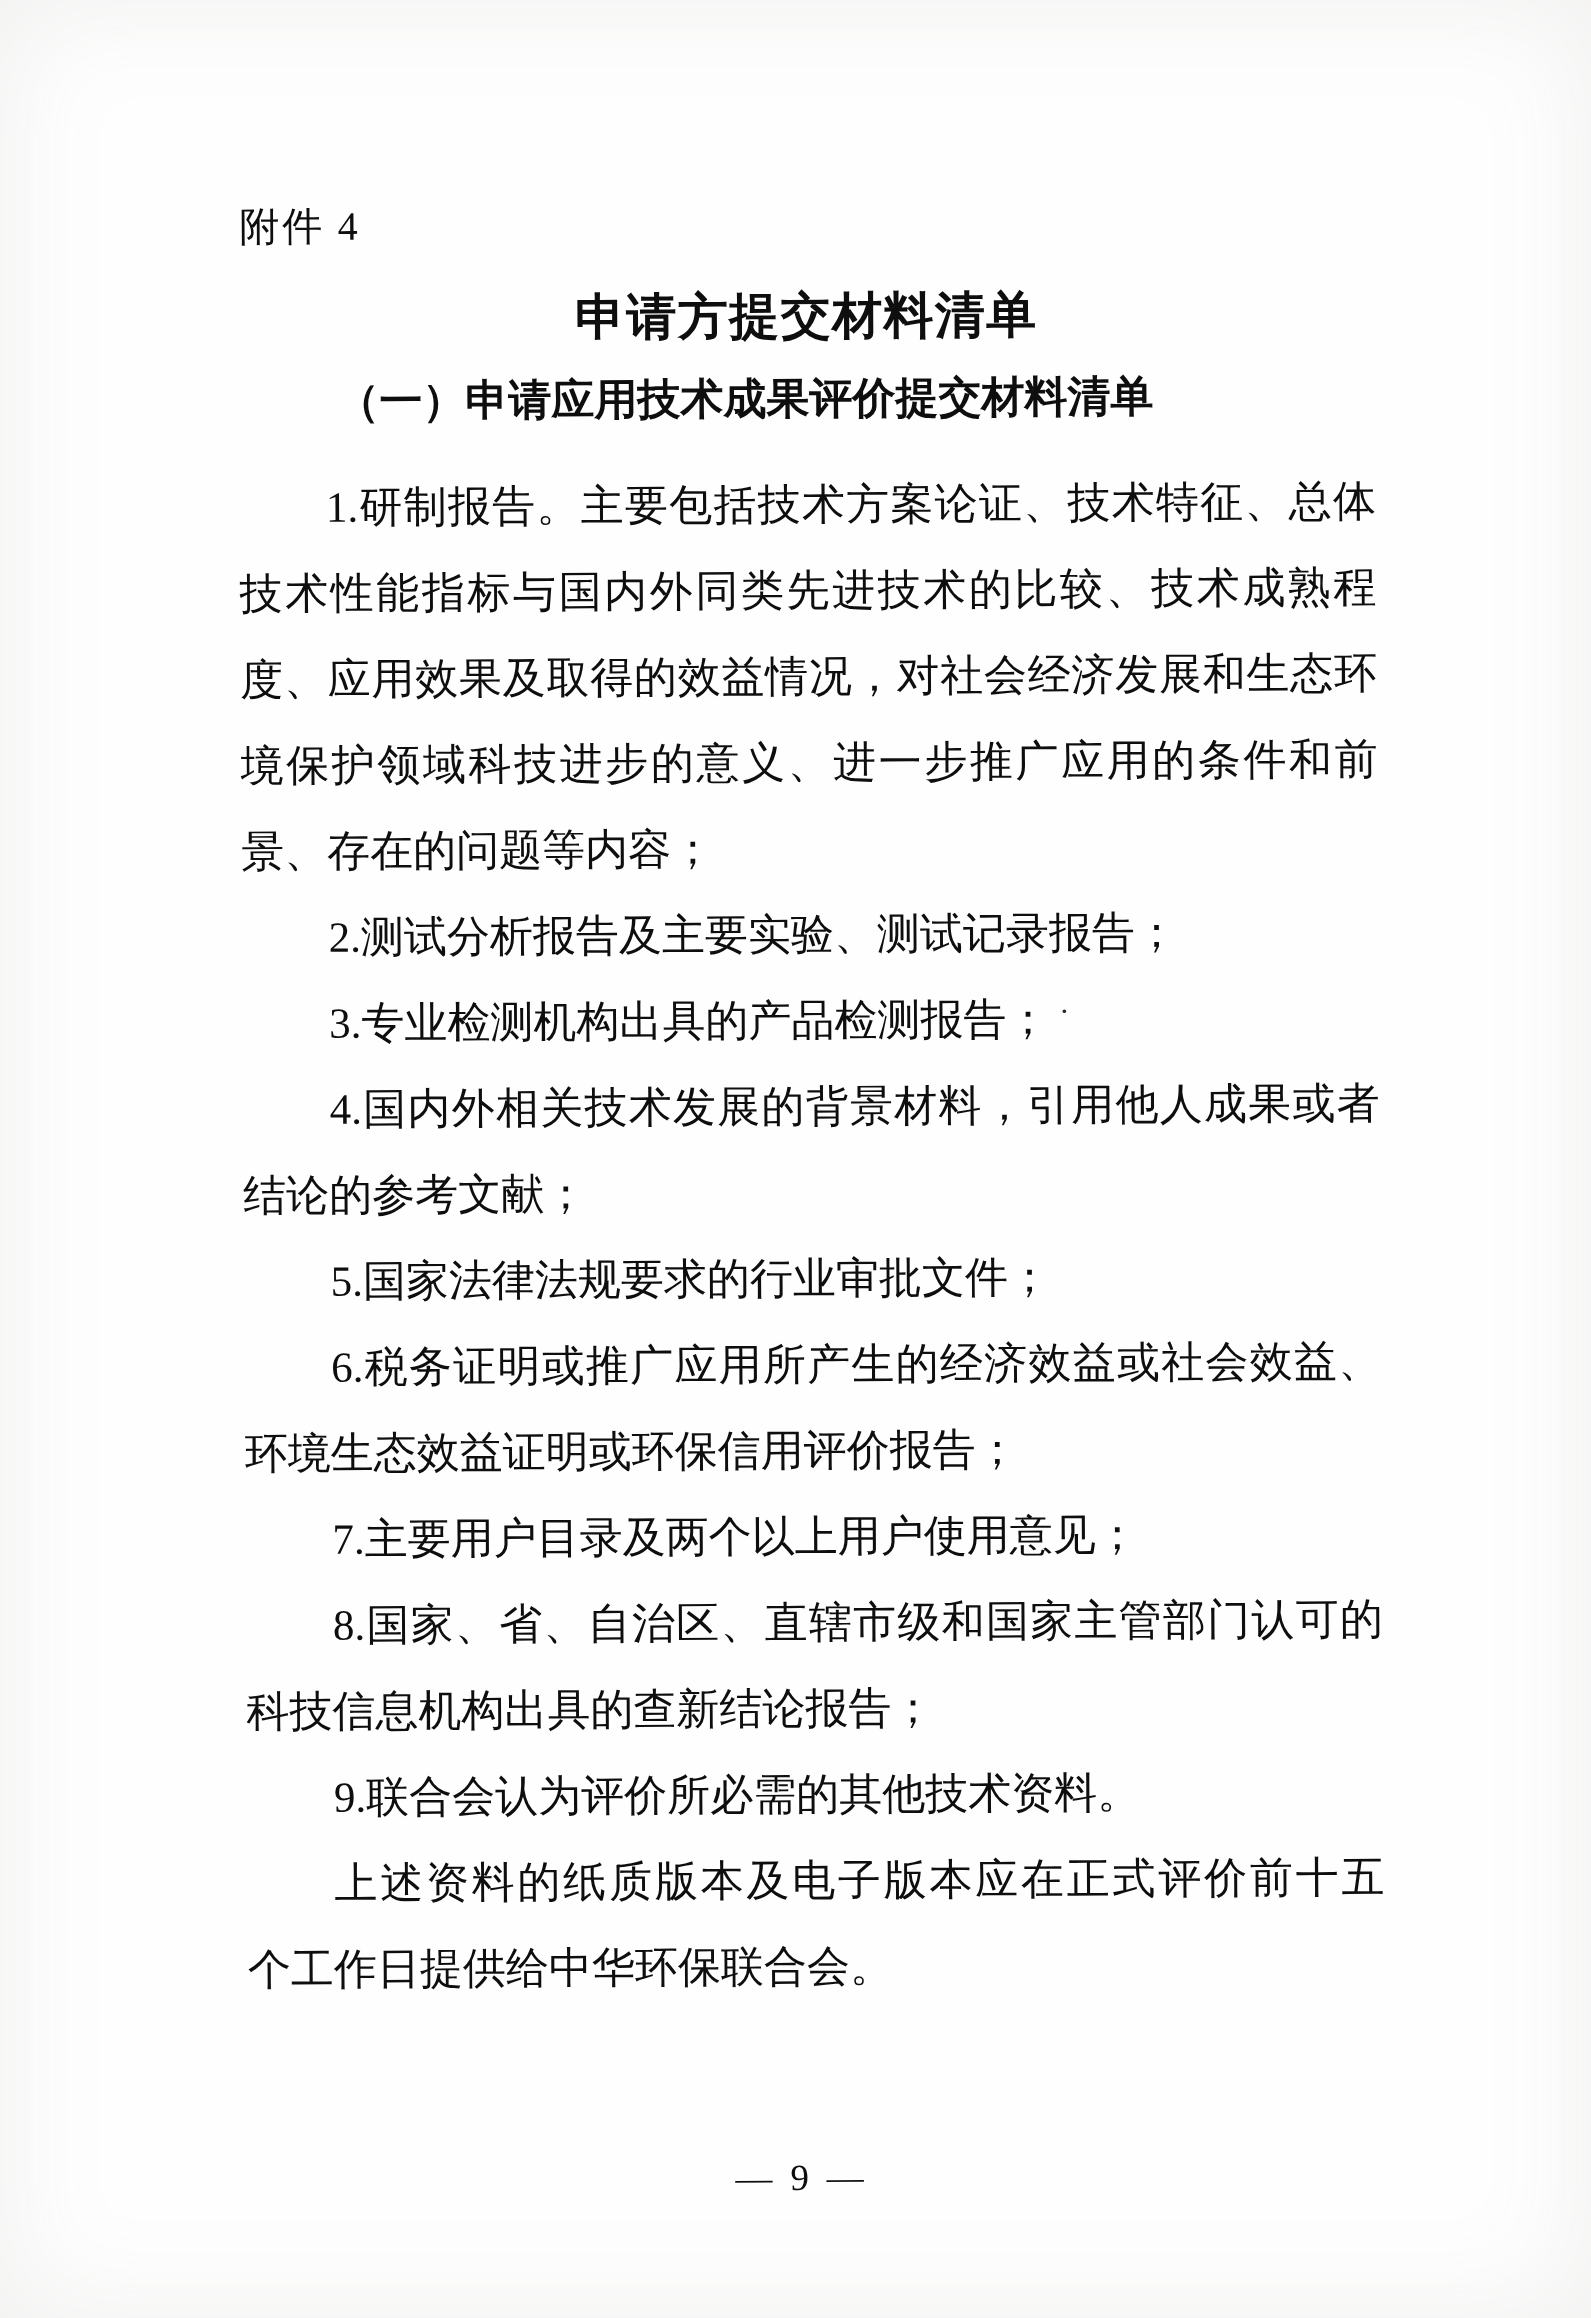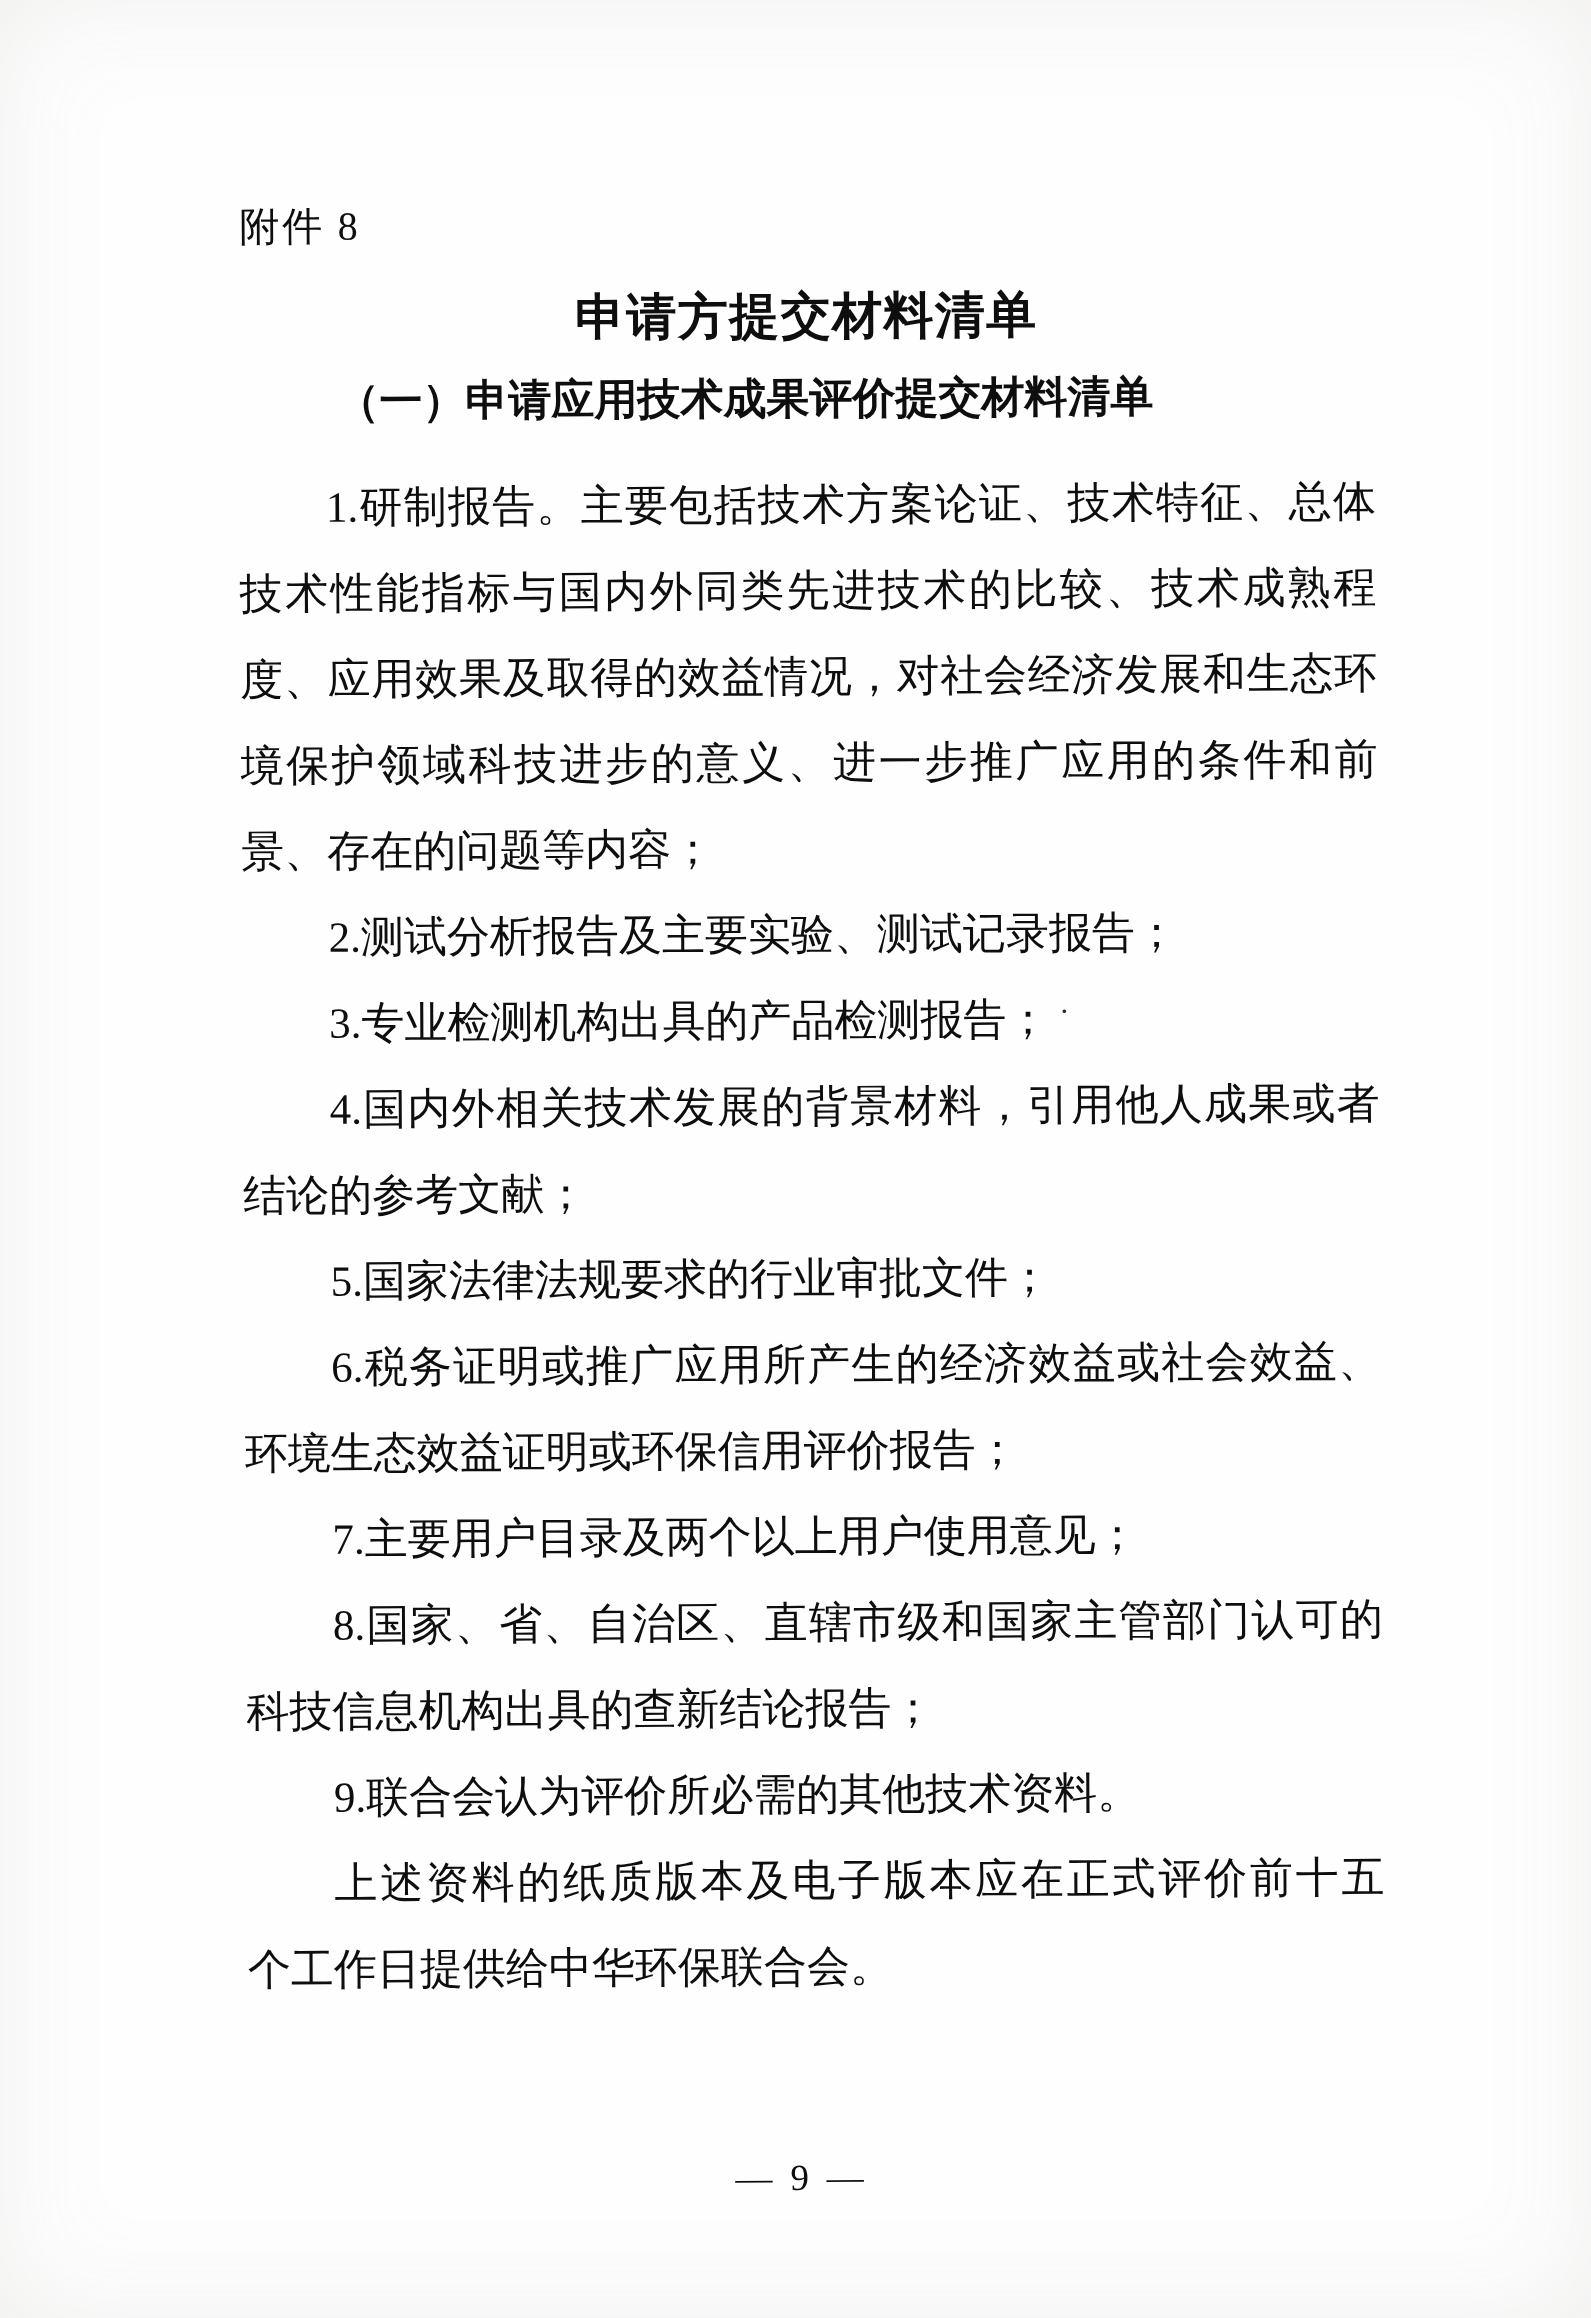--- a/index.html
+++ b/index.html
@@ -101,21 +101,21 @@
     font-size: 37px;
     letter-spacing: 4.3px;
   }
 </style>
 </head>
 <body>
 
 <div class="page">
   <div class="content">
 
-    <div class="attachment-label">附件 8</div>
+    <div class="attachment-label">附件 4</div>
 
     <div class="doc-title">申请方提交材料清单</div>
 
     <div class="section-heading">（一）申请应用技术成果评价提交材料清单</div>
 
     <div class="body-lines">
         <div class="line indent justify">1.研制报告。主要包括技术方案论证、技术特征、总体</div>
         <div class="line justify">技术性能指标与国内外同类先进技术的比较、技术成熟程</div>
         <div class="line justify">度、应用效果及取得的效益情况，对社会经济发展和生态环</div>
         <div class="line justify">境保护领域科技进步的意义、进一步推广应用的条件和前</div>

